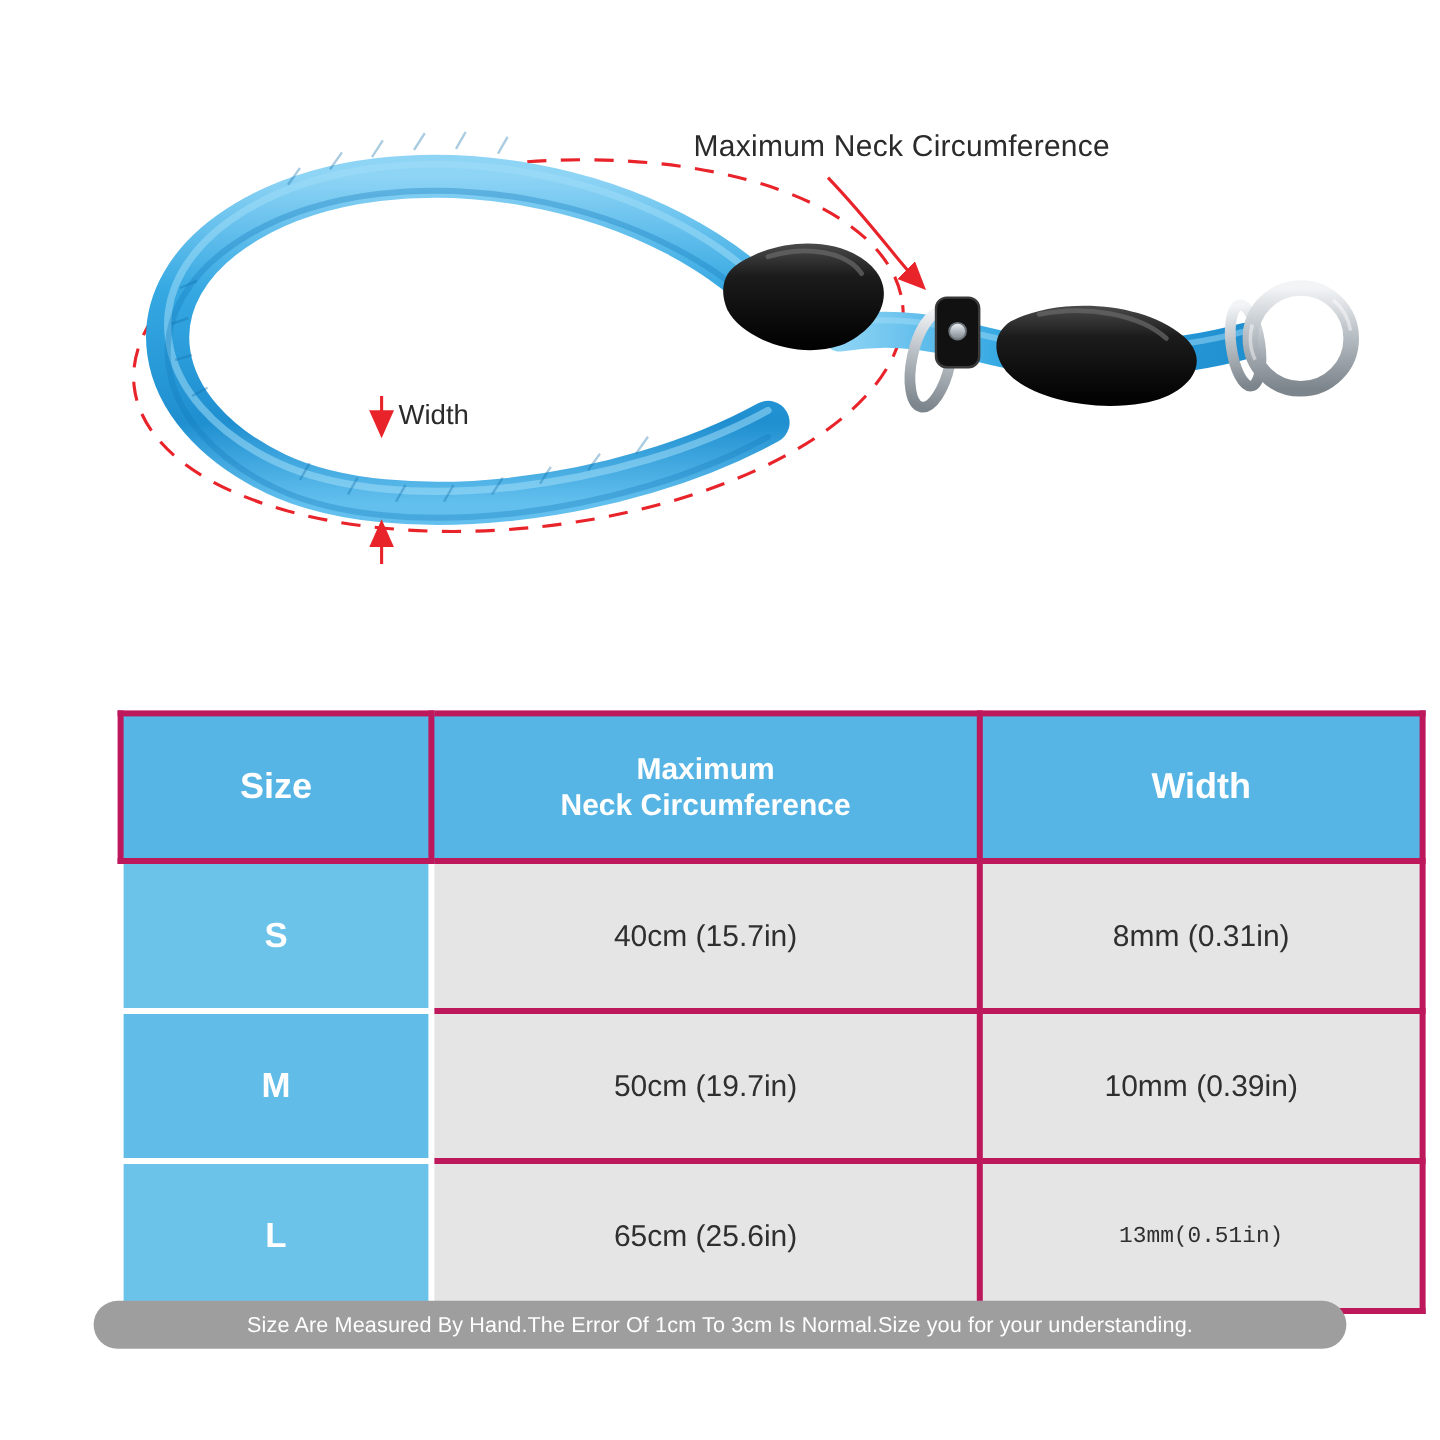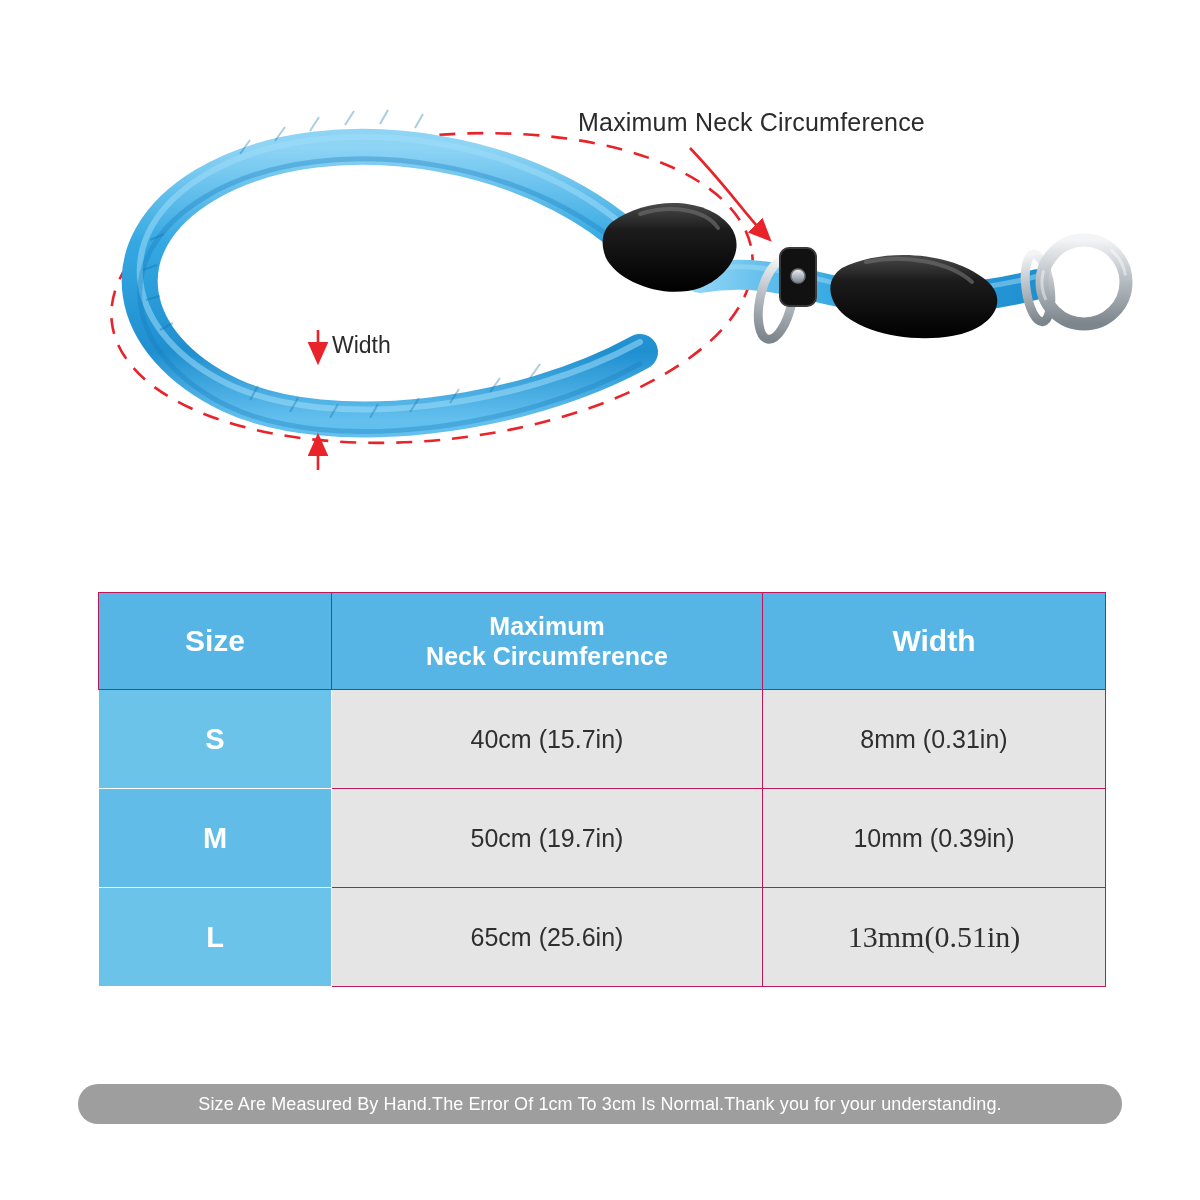--- a/index.html
+++ b/index.html
@@ -51,22 +51,22 @@
     top: 592px;
     width: 1004px;
   }
   table.size-table {
     border-collapse: collapse;
     width: 100%;
     table-layout: fixed;
   }
   table.size-table th,
   table.size-table td {
-    border: 1px solid #be185d;
-    padding: 0;
+    border: 5px solid #be185d;
+    padding: 11px;
     text-align: center;
     vertical-align: middle;
   }
   thead th {
     background: #56b5e4;
     color: #ffffff;
     height: 96px;
     border: 1px solid #56b5e4;
     font-weight: bold;
   }
@@ -81,22 +81,22 @@
     font-size: 29px;
     font-weight: bold;
     border-color: #ffffff;
   }
   tbody tr:nth-child(1) td.size-cell { background: #6cc3ea; }
   tbody tr:nth-child(2) td.size-cell { background: #61bde8; }
   tbody tr:nth-child(3) td.size-cell { background: #6cc3ea; }
 
   tbody td.val { font-size: 25px; color: #2f2f2f; }
   tbody tr:nth-child(3) td.width-val {
-    font-family: Liberation Serif, serif;
-    font-size: 30px;
+    font-family: Liberation Mono, monospace;
+    font-size: 19px;
   }
 
   
   .footer-note {
     position: absolute;
     left: 78px;
     top: 1084px;
     width: 1044px;
     height: 40px;
     background: #9e9e9e;
@@ -251,13 +251,13 @@
       </tr>
       <tr>
         <td class="size-cell">L</td>
         <td class="val">65cm (25.6in)</td>
         <td class="val width-val">13mm(0.51in)</td>
       </tr>
     </tbody>
   </table>
 </div>
 
-<div class="footer-note">Size Are Measured By Hand.The Error Of 1cm To 3cm Is Normal.Thank you for your understanding.</div>
+<div class="footer-note">Size Are Measured By Hand.The Error Of 1cm To 3cm Is Normal.Size you for your understanding.</div>
 
 </body></html>

